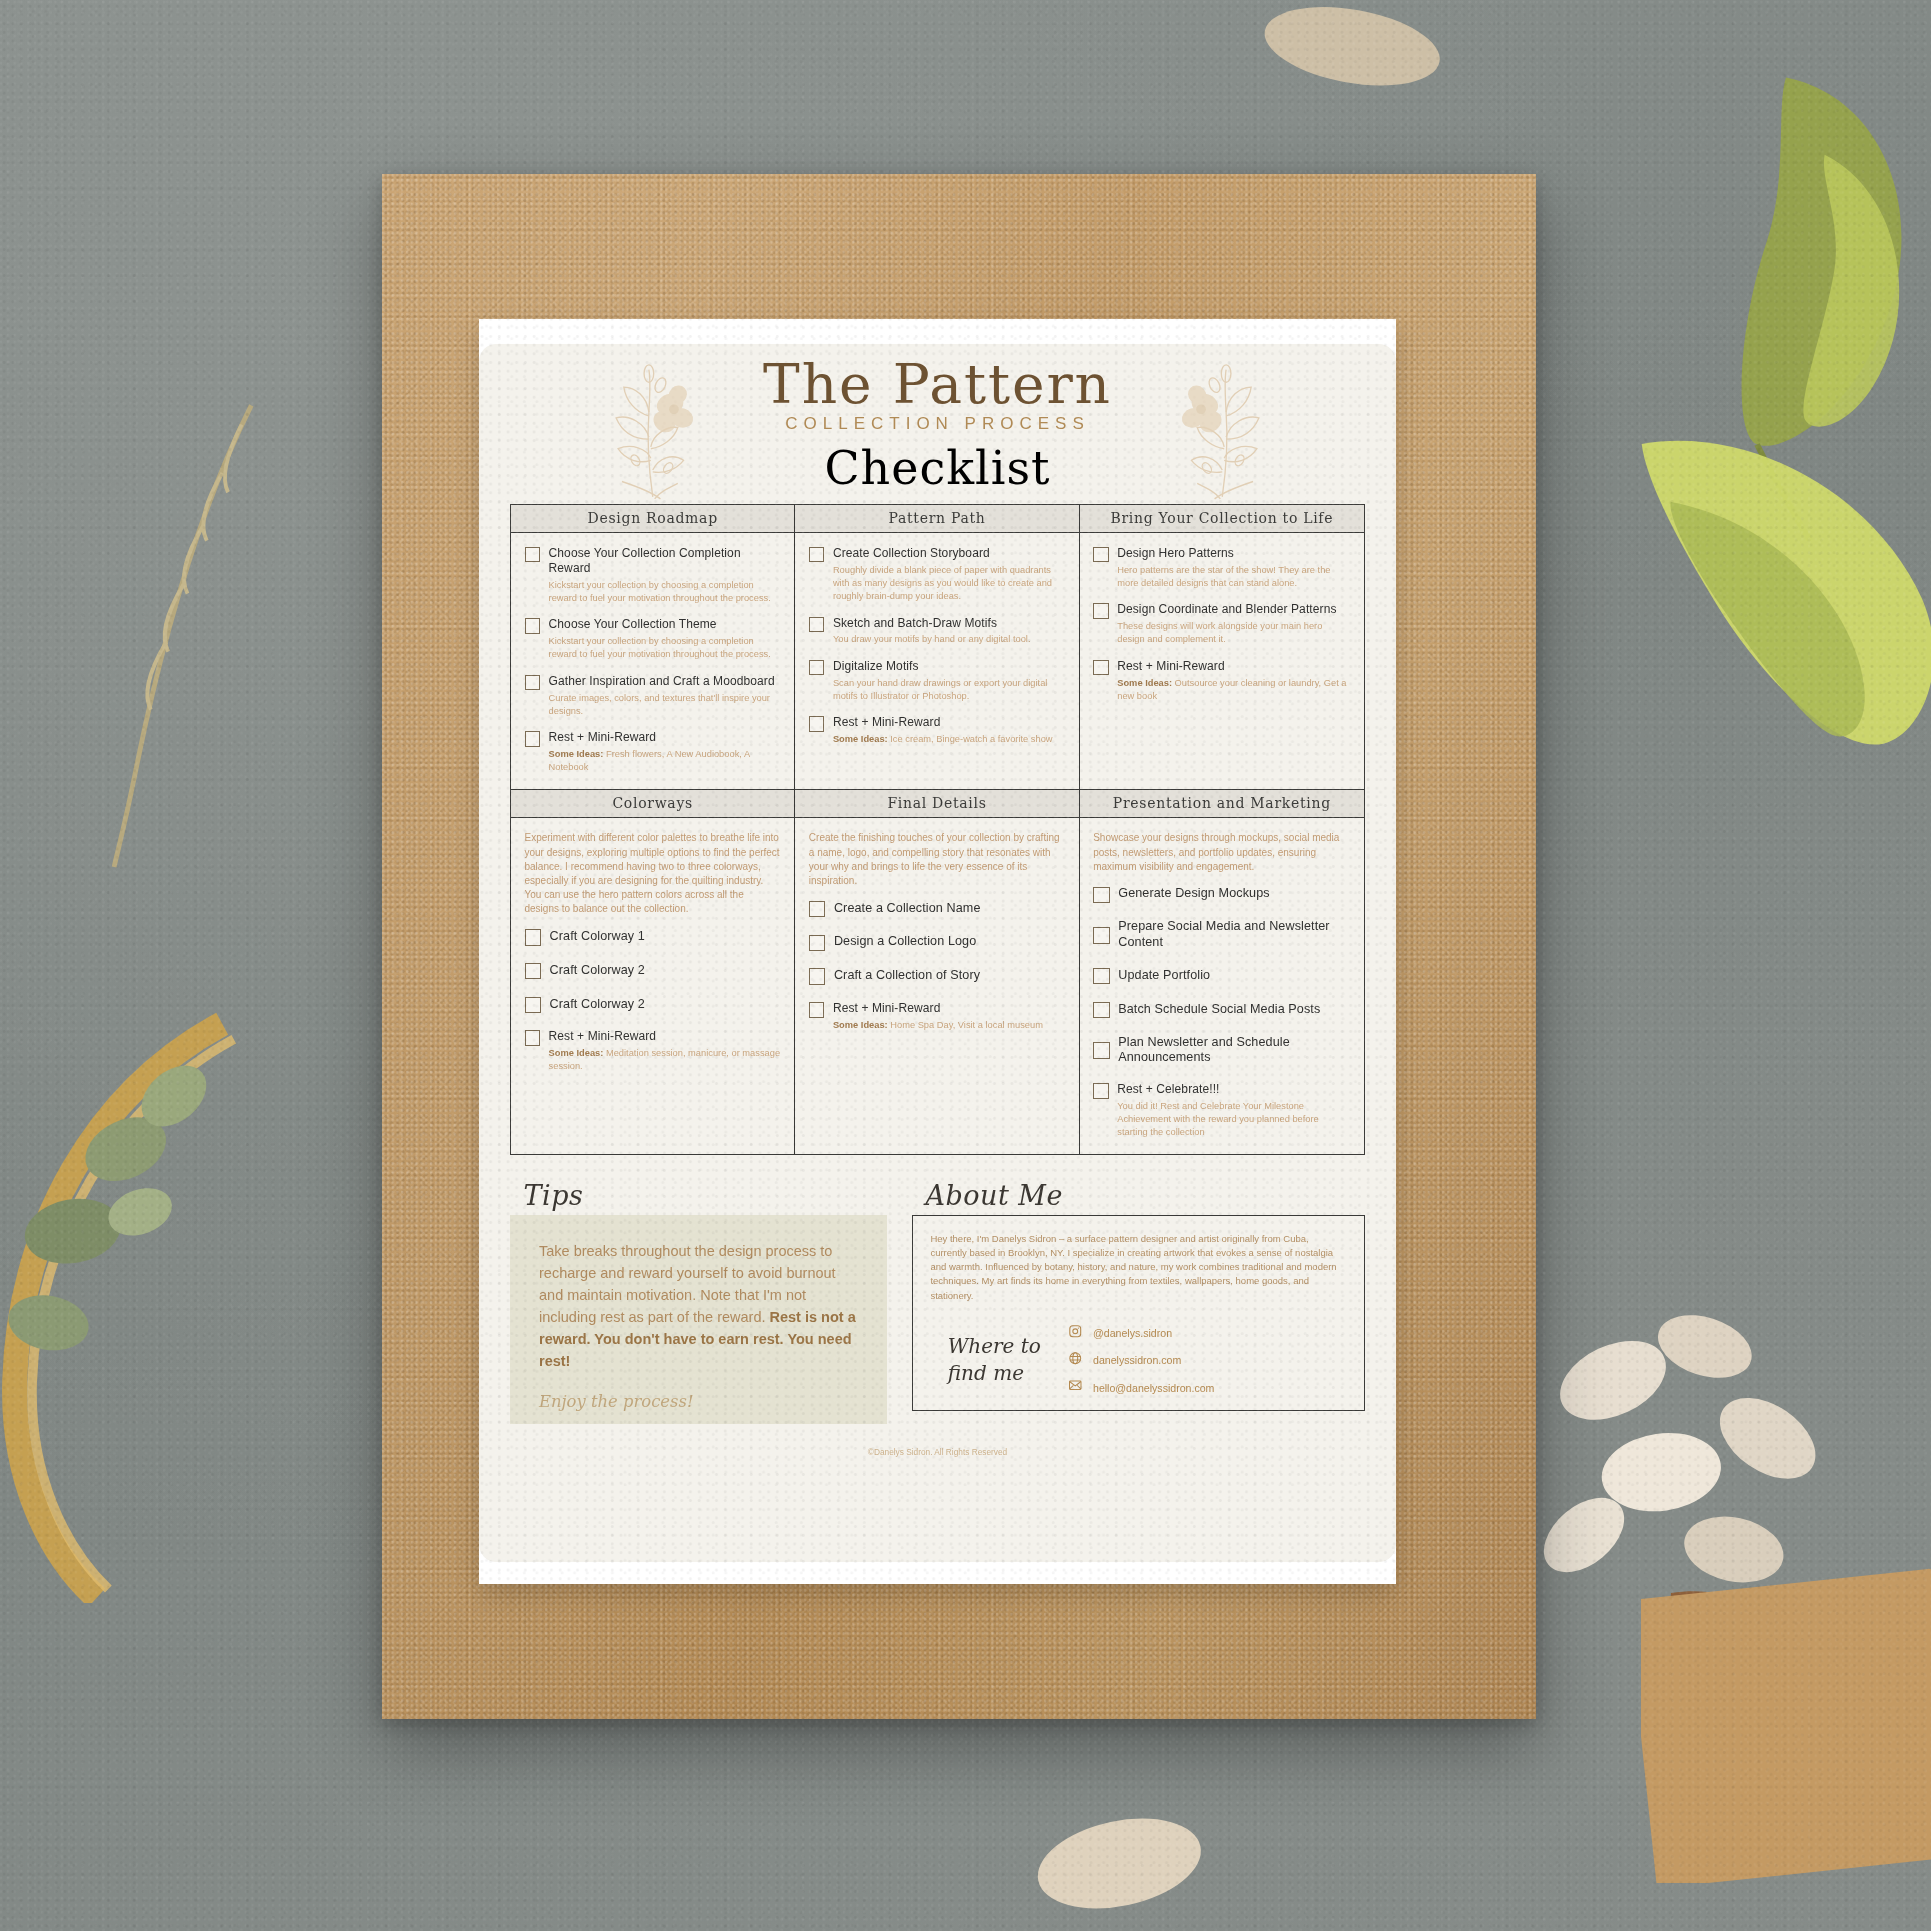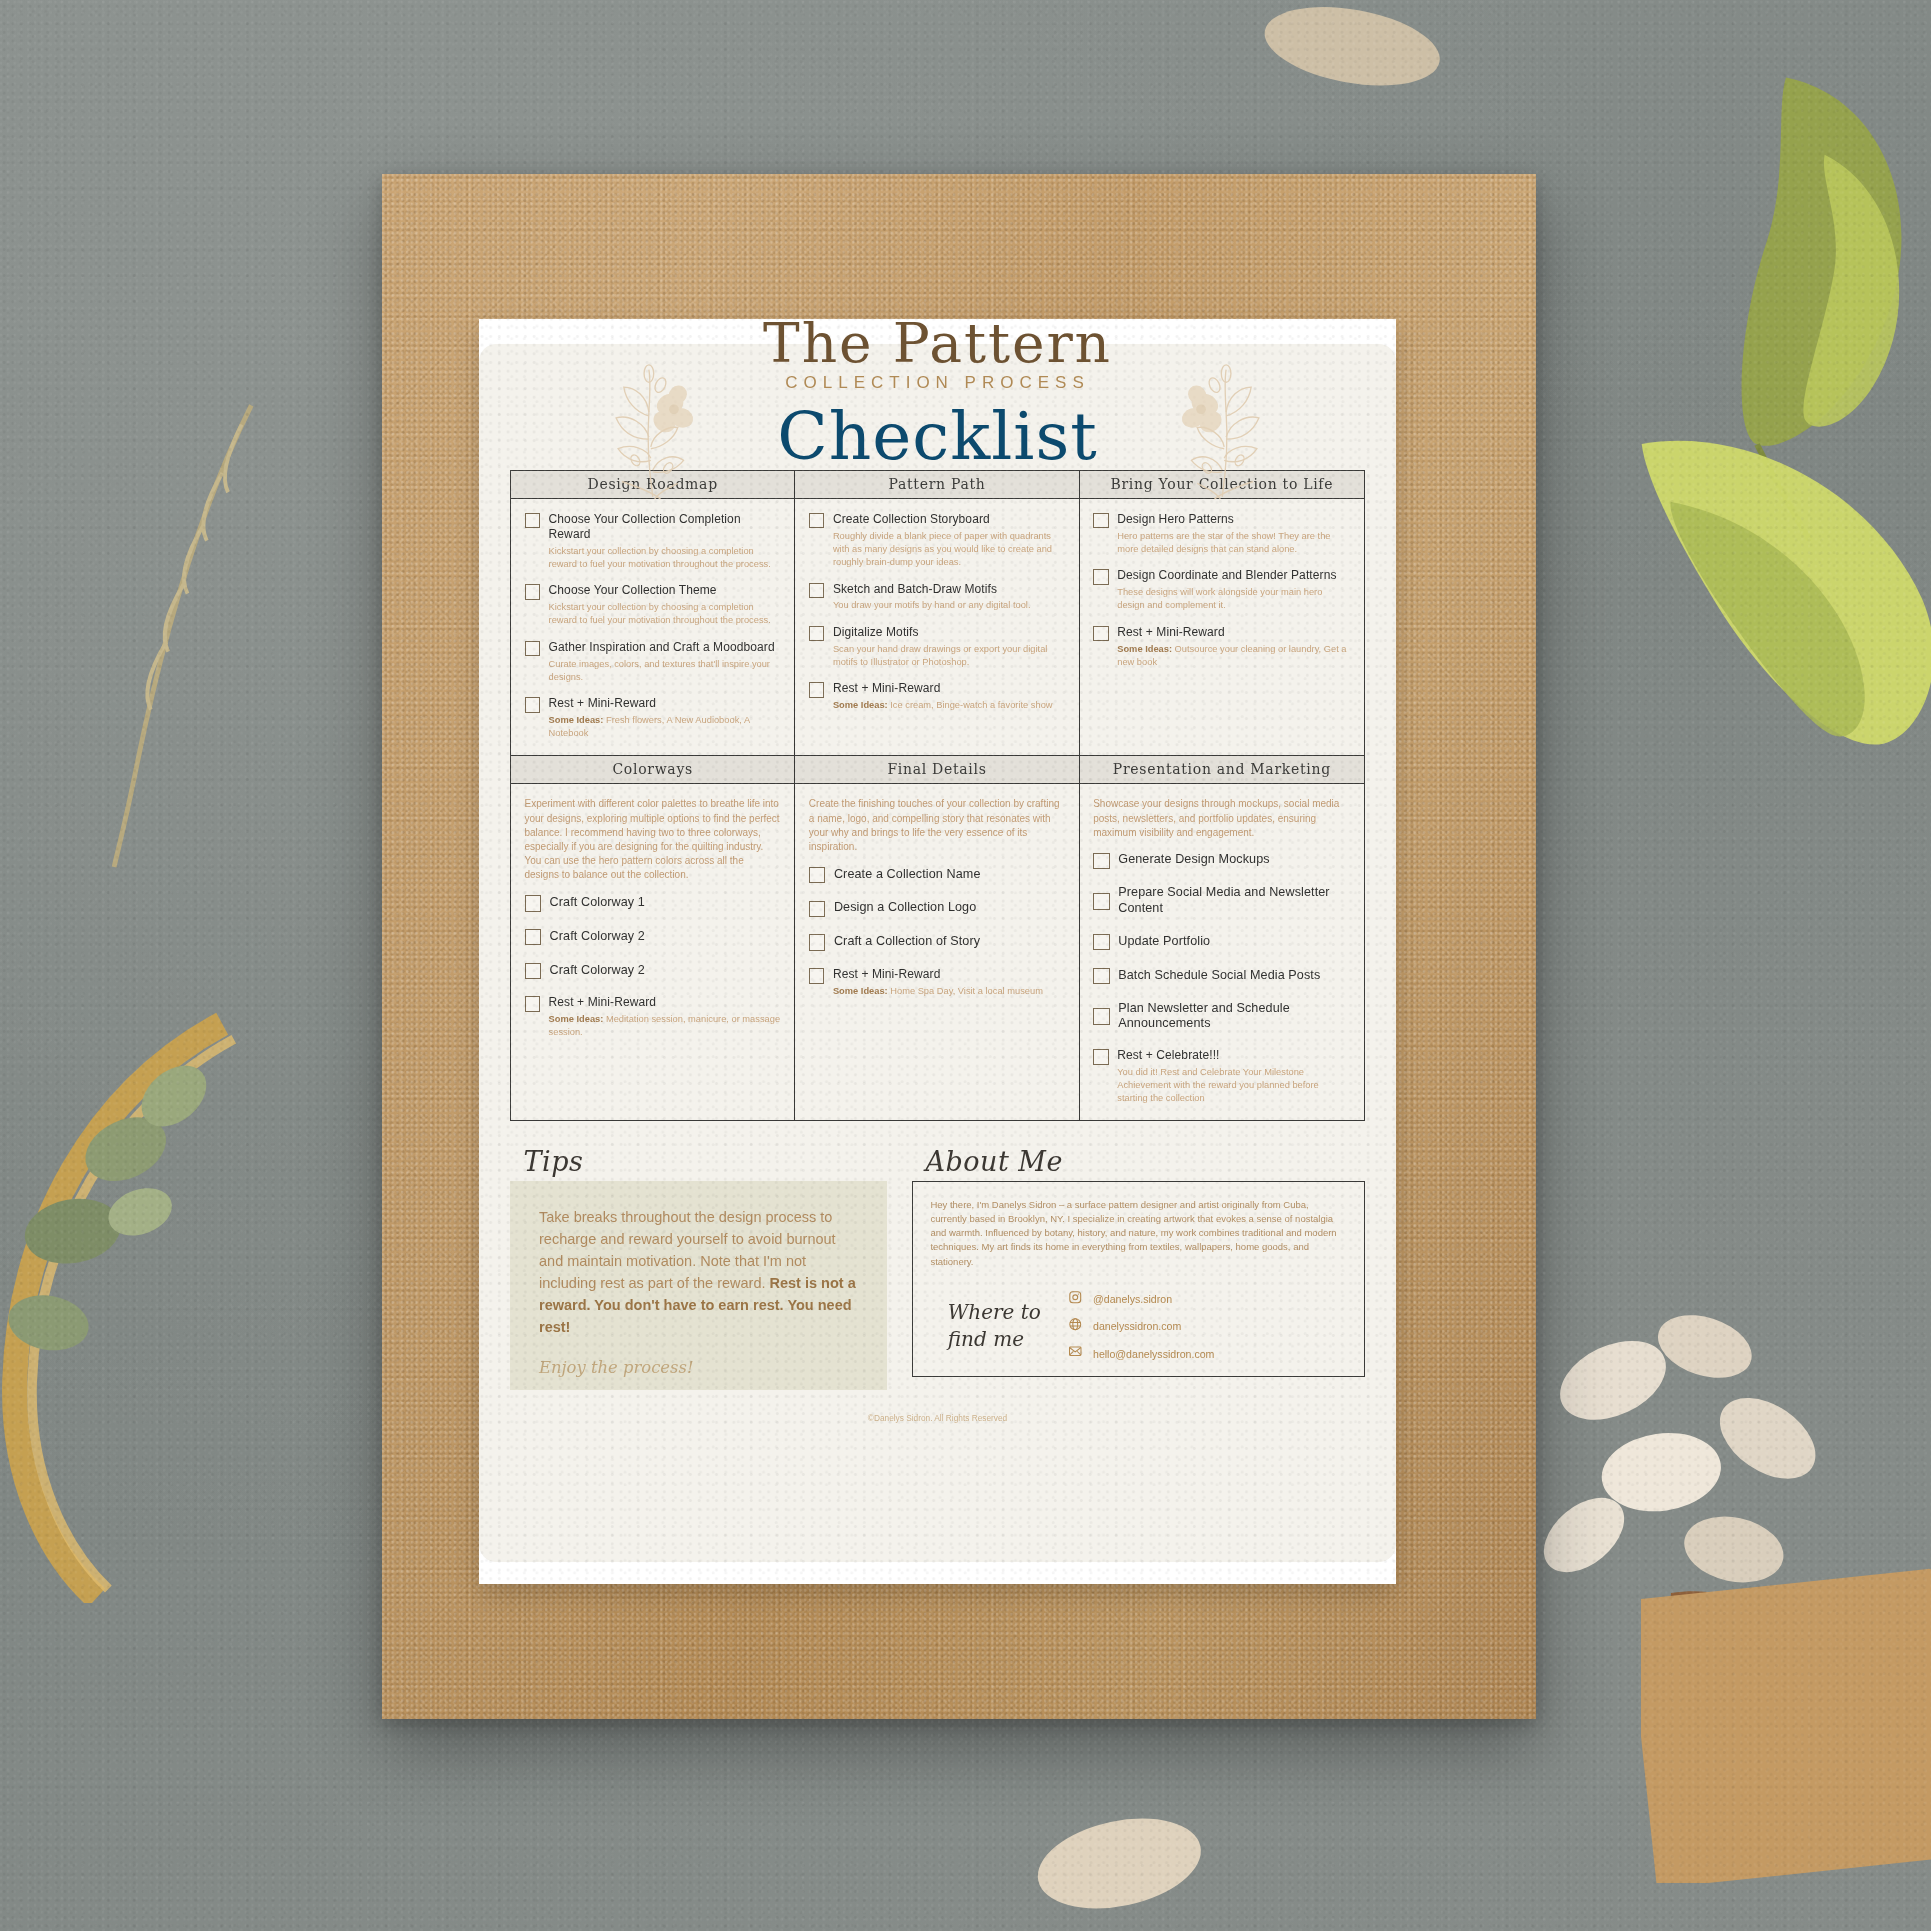--- a/index.html
+++ b/index.html
@@ -67,23 +67,23 @@
     left: 0; top: 25px;
     width: 917px; height: 1218px;
     background: #f4f2ec;
     border-radius: 17.4px;
     padding: 0 31px;
   }
 
   
   .header {
     position: relative;
-    height: 126px;
+    height: 160px;
     display: flex;
-    align-items: flex-end;
+    align-items: center;
     justify-content: center;
   }
   .header-inner { text-align: center; position: relative; z-index: 2; }
   .title-main {
     font-family: "DejaVu Serif", serif;
     font-weight: 400;
     font-size: 55px;
     letter-spacing: 1.9px;
     color: #6d5232;
     line-height: 1.0;
@@ -91,22 +91,22 @@
   .title-sub {
     font-family: "Liberation Sans", sans-serif;
     font-size: 17px;
     letter-spacing: 6px;
     color: #b08a55;
     margin-top: 1.9px;
     margin-bottom: 11px;
   }
   .title-script {
     font-family: "DejaVu Serif", serif;
-    font-size: 66px;
-    color: #0c4a6e;
+    font-size: 46px;
+    color: #000000;
     line-height: 1.0;
     letter-spacing: 1px;
   }
   .floral { position:absolute; top: 11.6px; z-index:1; opacity:.92;}
   .floral.left  { left: 83px; }
   .floral.right { right: 83px; transform: scaleX(-1); }
 
   
   .grid {
     display: grid;

